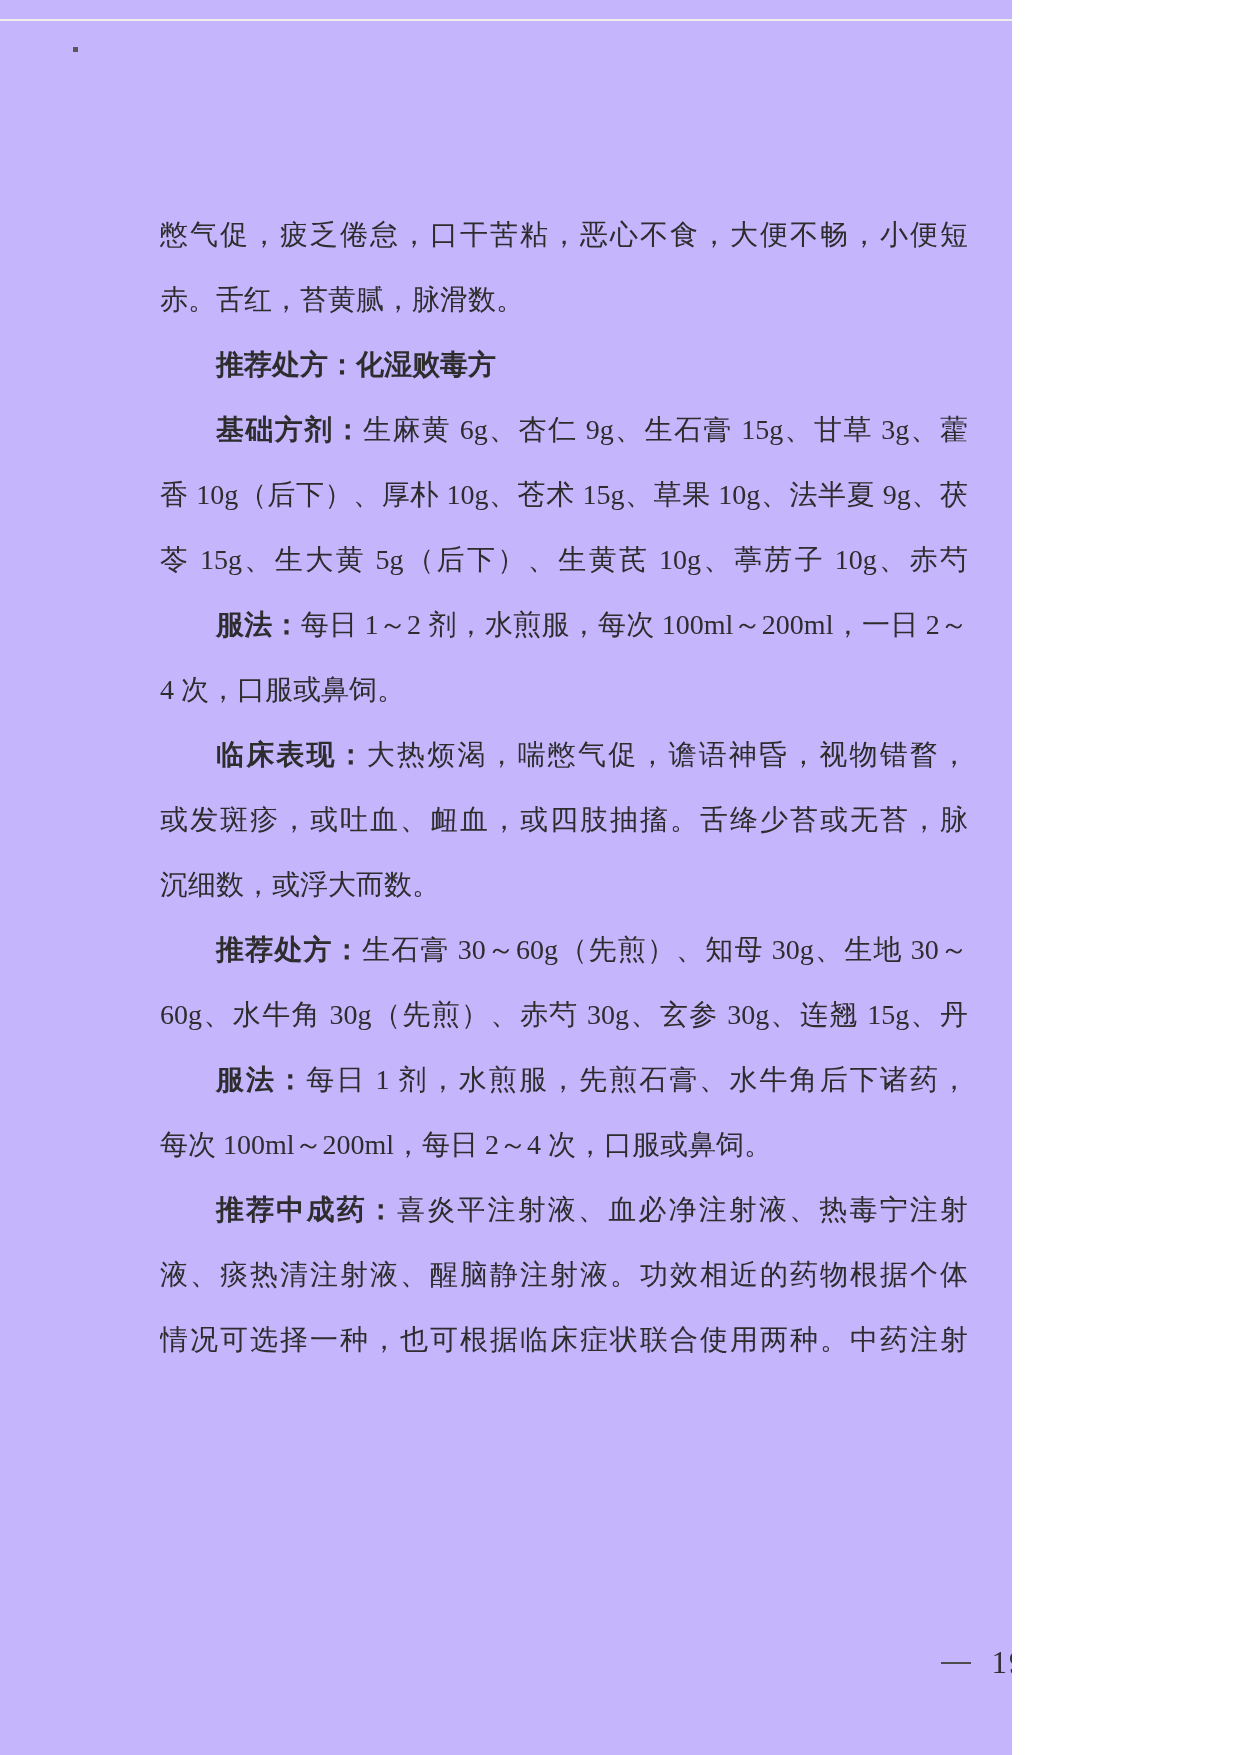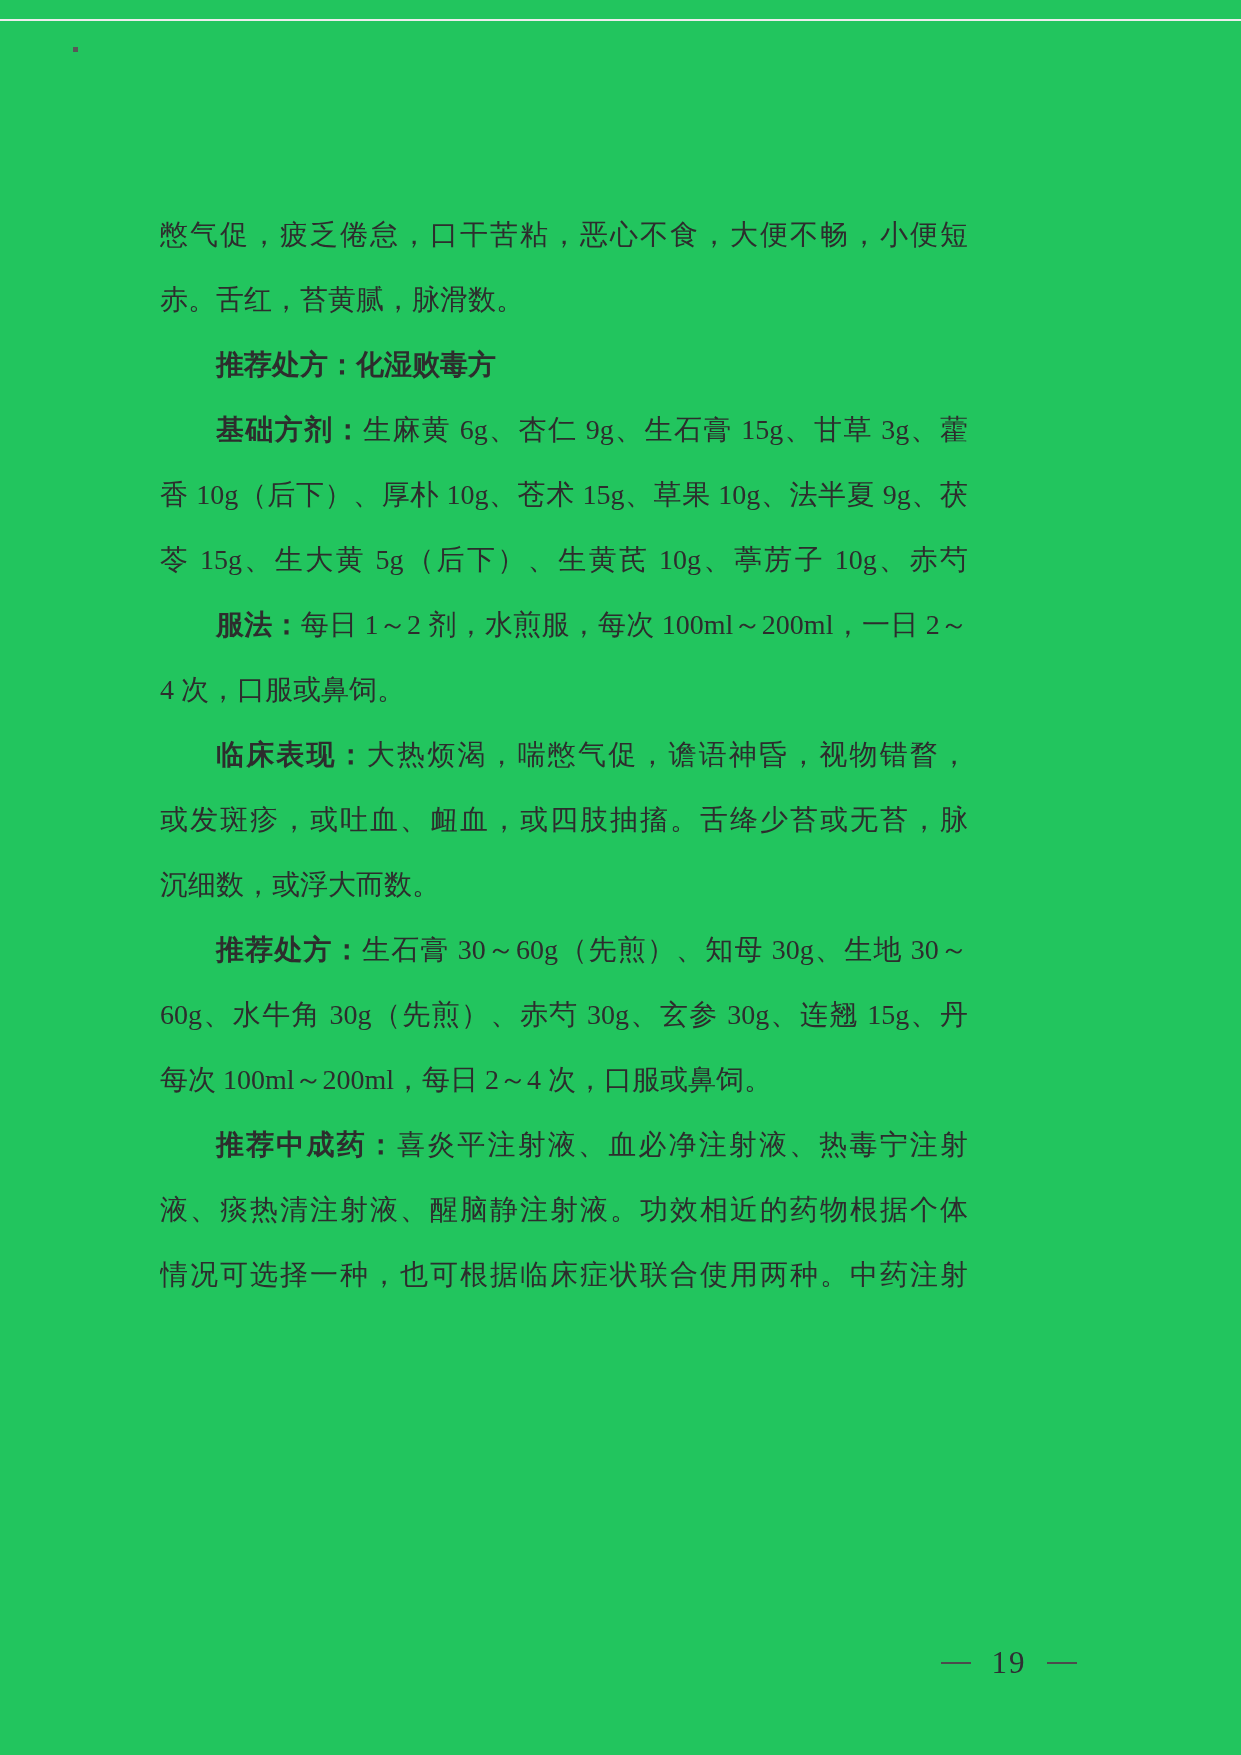--- a/index.html
+++ b/index.html
@@ -2,23 +2,23 @@
 <html><head>
 <meta charset="utf-8">
 <style>
   html, body {
     margin: 0;
     padding: 0;
     background: #ffffff;
   }
   .page {
     position: relative;
-    width: 1241px;
+    width: 1012px;
     height: 1755px;
-    background: #22c55e;
+    background: #c4b5fd;
     overflow: hidden;
     font-family: "Liberation Serif", serif;
   }
   .scan-edge-line {
     position: absolute;
     left: 0;
     top: 19px;
     width: 100%;
     height: 2px;
     background: #ededed;
@@ -91,20 +91,21 @@
       <div class="line justify indent"><span class="seg seg-bold">基础方剂：</span><span class="seg">生麻黄 6g、杏仁 9g、生石膏 15g、甘草 3g、藿</span></div>
       <div class="line justify"><span class="seg">香 10g（后下）、厚朴 10g、苍术 15g、草果 10g、法半夏 9g、茯</span></div>
       <div class="line justify"><span class="seg">苓 15g、生大黄 5g（后下）、生黄芪 10g、葶苈子 10g、赤芍 10g。</span></div>
       <div class="line justify indent"><span class="seg seg-bold">服法：</span><span class="seg">每日 1～2 剂，水煎服，每次 100ml～200ml，一日 2～</span></div>
       <div class="line"><span class="seg">4 次，口服或鼻饲。</span></div>
       <div class="line justify indent"><span class="seg seg-bold">临床表现：</span><span class="seg">大热烦渴，喘憋气促，谵语神昏，视物错瞀，</span></div>
       <div class="line justify"><span class="seg">或发斑疹，或吐血、衄血，或四肢抽搐。舌绛少苔或无苔，脉</span></div>
       <div class="line"><span class="seg">沉细数，或浮大而数。</span></div>
       <div class="line justify indent"><span class="seg seg-bold">推荐处方：</span><span class="seg">生石膏 30～60g（先煎）、知母 30g、生地 30～</span></div>
       <div class="line justify"><span class="seg">60g、水牛角 30g（先煎）、赤芍 30g、玄参 30g、连翘 15g、丹</span></div>
+      <div class="line justify indent"><span class="seg seg-bold">服法：</span><span class="seg">每日 1 剂，水煎服，先煎石膏、水牛角后下诸药，</span></div>
       <div class="line"><span class="seg">每次 100ml～200ml，每日 2～4 次，口服或鼻饲。</span></div>
       <div class="line justify indent"><span class="seg seg-bold">推荐中成药：</span><span class="seg">喜炎平注射液、血必净注射液、热毒宁注射</span></div>
       <div class="line justify"><span class="seg">液、痰热清注射液、醒脑静注射液。功效相近的药物根据个体</span></div>
       <div class="line justify"><span class="seg">情况可选择一种，也可根据临床症状联合使用两种。中药注射</span></div>
     </div>
 
   <div class="footer">
     <span class="footer-dash"></span>
     <span class="pagenum">19</span>
     <span class="footer-dash"></span>

